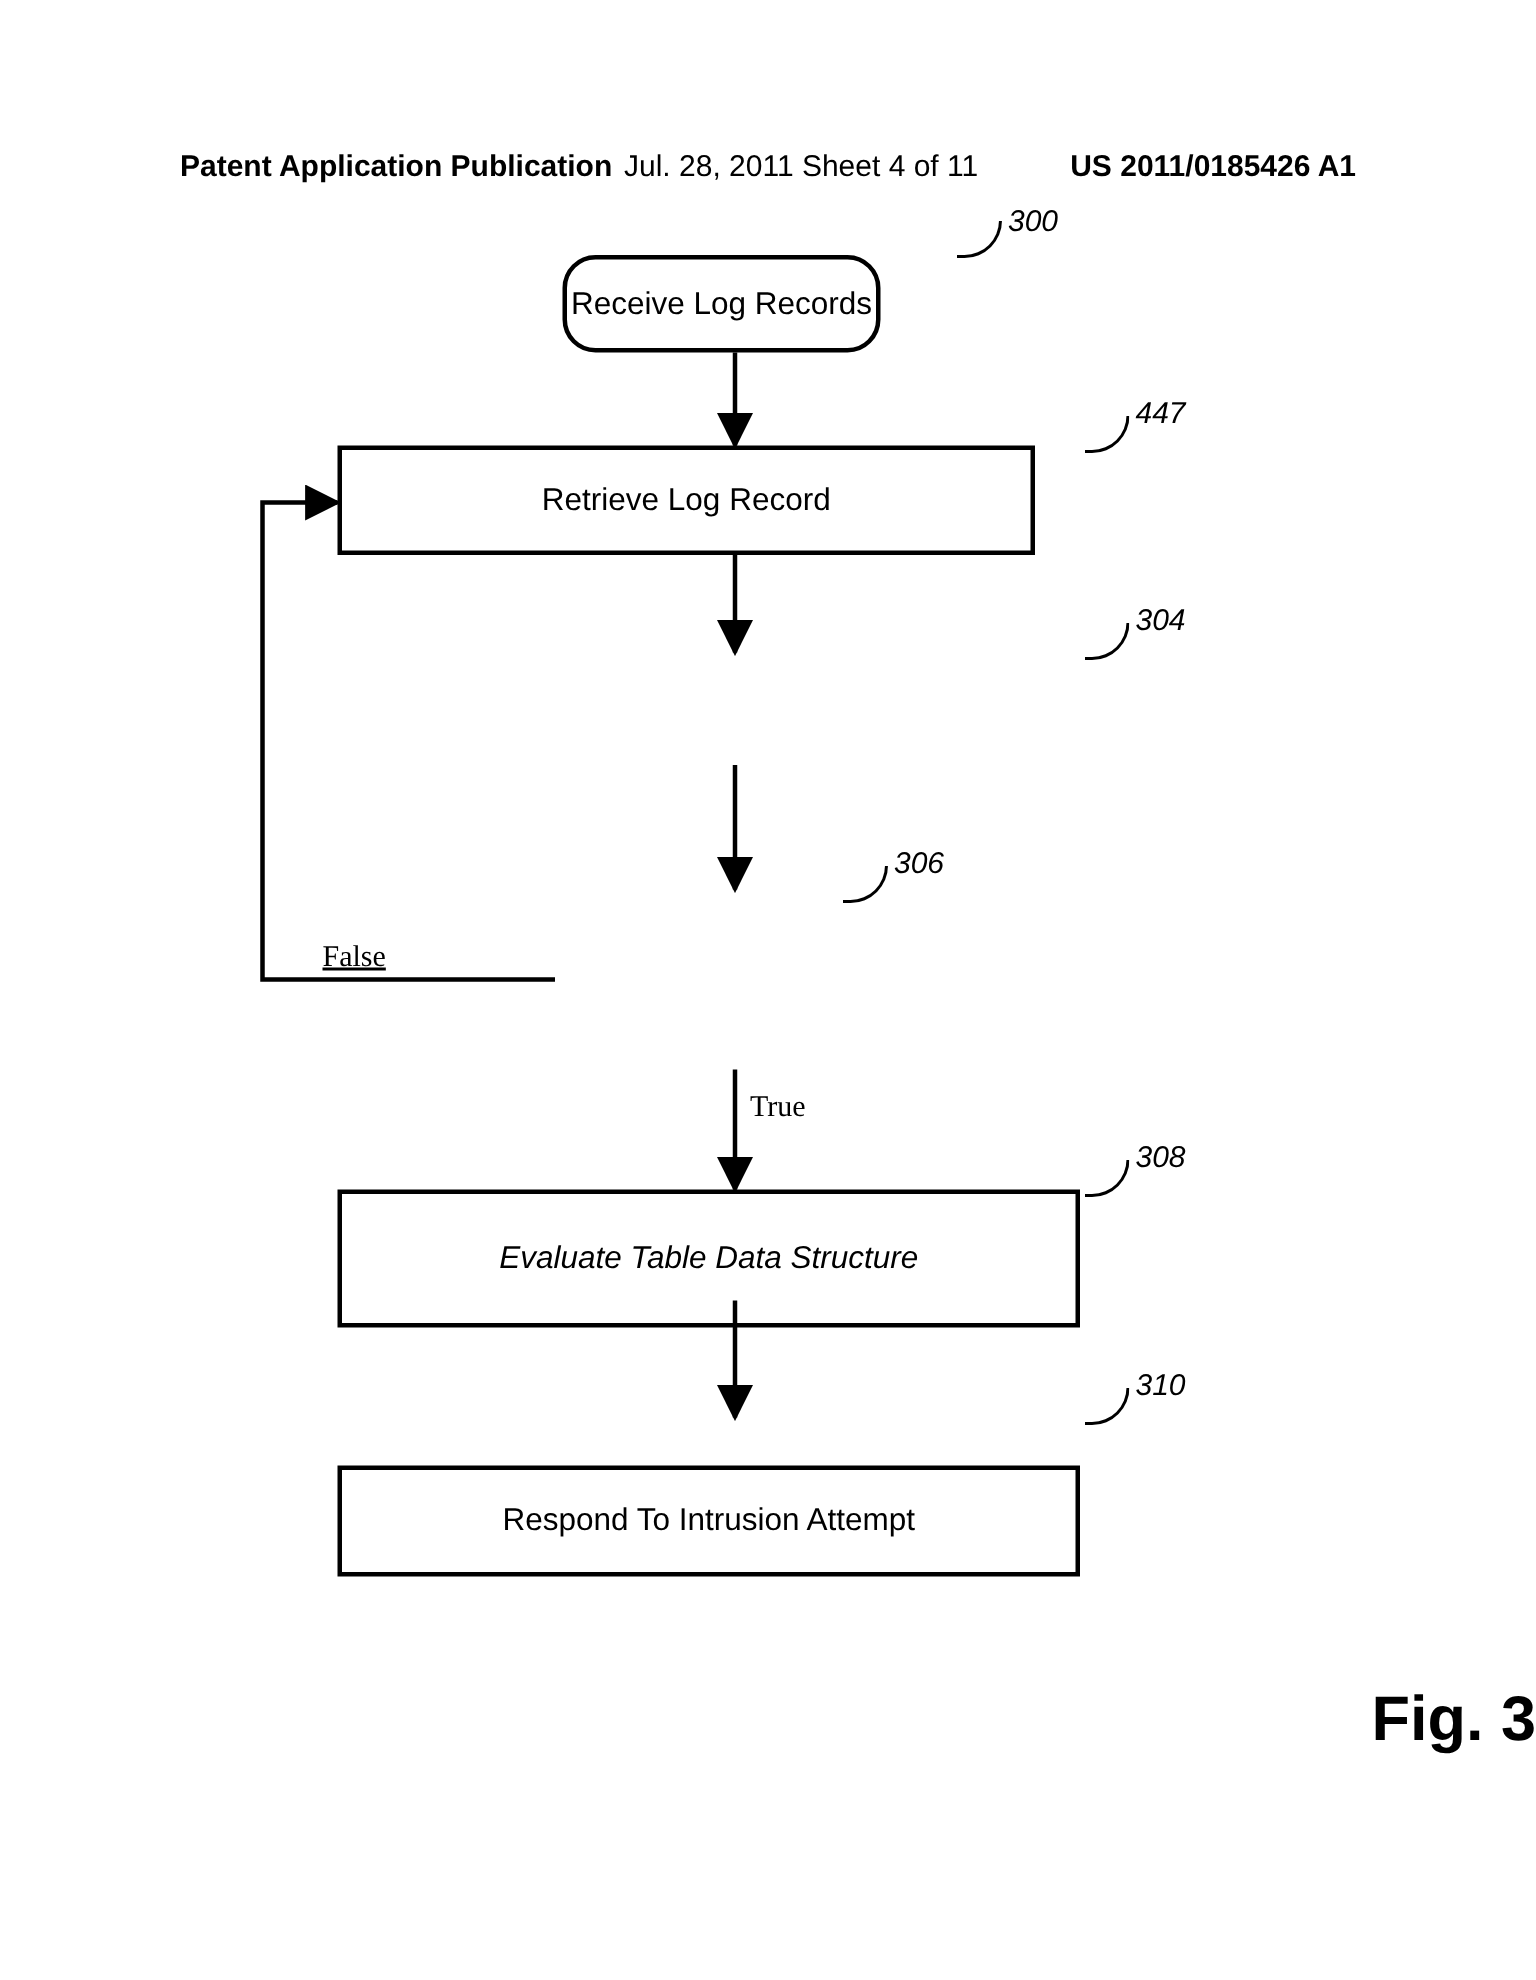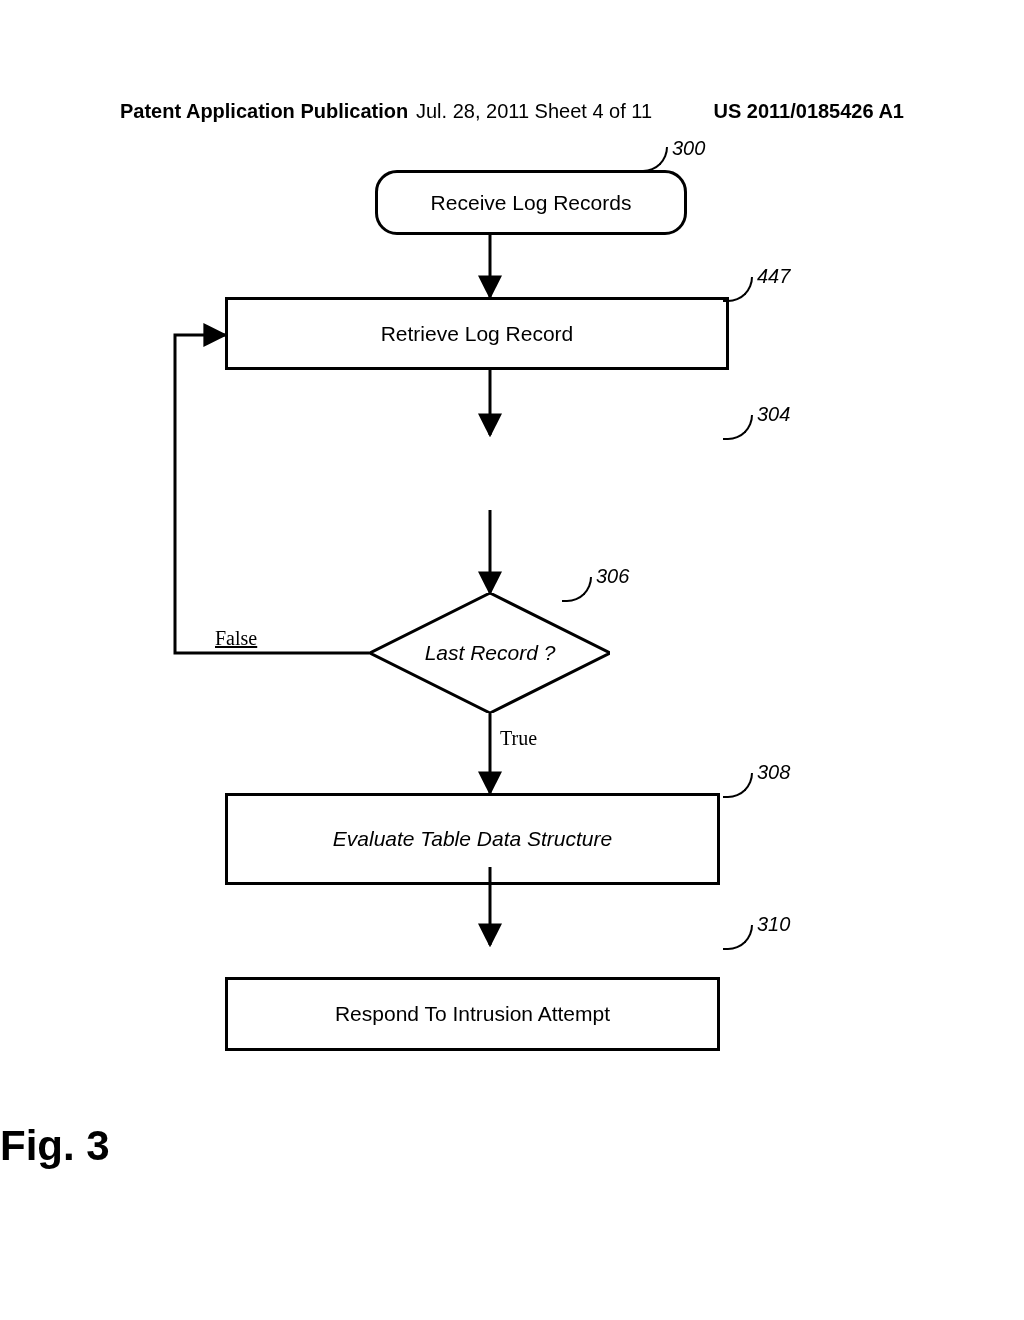--- a/index.html
+++ b/index.html
@@ -81,21 +81,21 @@
     position: absolute;
     font-size: 20px;
     font-family: Liberation Serif, serif;
   }
 
   .fig-caption {
     position: absolute;
     bottom: 150px;
     left: 0;
     width: 100%;
-    text-align: left;
+    text-align: right;
     font-size: 42px;
     font-weight: 700;
   }
 </style>
 </head>
 <body>
 
 <div class="header">
   <span class="header-left">Patent Application Publication</span>
   <span class="header-mid">Jul. 28, 2011   Sheet 4 of 11</span>
@@ -117,43 +117,35 @@
 
     <line x1="370" y1="345" x2="370" y2="428" stroke="#000" stroke-width="3" marker-end="url(#ah)"></line>
 
     <line x1="370" y1="548" x2="370" y2="628" stroke="#000" stroke-width="3" marker-end="url(#ah)"></line>
 
     <line x1="370" y1="702" x2="370" y2="780" stroke="#000" stroke-width="3" marker-end="url(#ah)"></line>
 
     <polyline points="250,488 55,488 55,170 105,170" fill="none" stroke="#000" stroke-width="3" marker-end="url(#ah)"></polyline>
   </svg>
 
-  <div class="terminator" style="left:255px; top:5px; width:312px; height:65px;">
+  <div class="terminator" style="left:255px; top:5px; width:212px; height:65px;">
     <span>Receive Log Records</span>
   </div>
   <div class="lead" style="left:518px; top:-18px; transform:scaleX(-1)"></div>
   <span class="ref" style="left:552px; top:-28px">300</span>
 
-  <div class="process upright" style="left:105px; top:132px; width:504px; height:73px;">
+  <div class="process upright" style="left:105px; top:132px; width:465px; height:73px;">
     <span>Retrieve Log Record</span>
   </div>
   <div class="lead" style="left:603px; top:112px; transform:scaleX(-1)"></div>
   <span class="ref" style="left:637px; top:100px">447</span>
 
   <div class="lead" style="left:603px; top:250px; transform:scaleX(-1)"></div>
   <span class="ref" style="left:637px; top:238px">304</span>
 
-  <div class="decision" style="left:250px; top:428px;">
-    <svg width="240" height="120">
-      <polygon points="120,0 240,60 120,120 0,60" fill="none" stroke="#000" stroke-width="3"></polygon>
-    </svg>
-    <div class="decision-label">
-      <span>Last Record ?</span>
-    </div>
-  </div>
   <div class="lead" style="left:442px; top:412px; transform:scaleX(-1)"></div>
   <span class="ref" style="left:476px; top:400px">306</span>
   <span class="edge-label" style="left:95px; top:462px; text-decoration: underline;">False</span>
   <span class="edge-label" style="left:380px; top:562px">True</span>
 
   <div class="process" style="left:105px; top:628px; width:495px; height:92px;">
     <span>Evaluate Table Data Structure</span>
   </div>
   <div class="lead" style="left:603px; top:608px; transform:scaleX(-1)"></div>
   <span class="ref" style="left:637px; top:596px">308</span>

